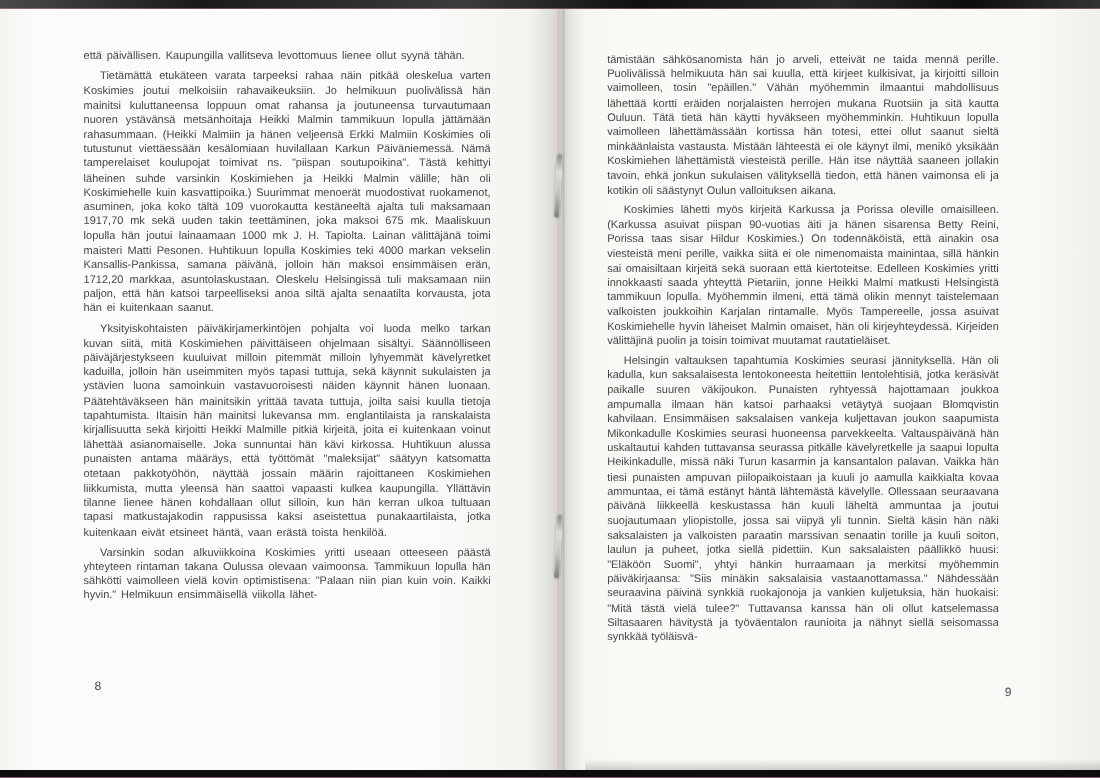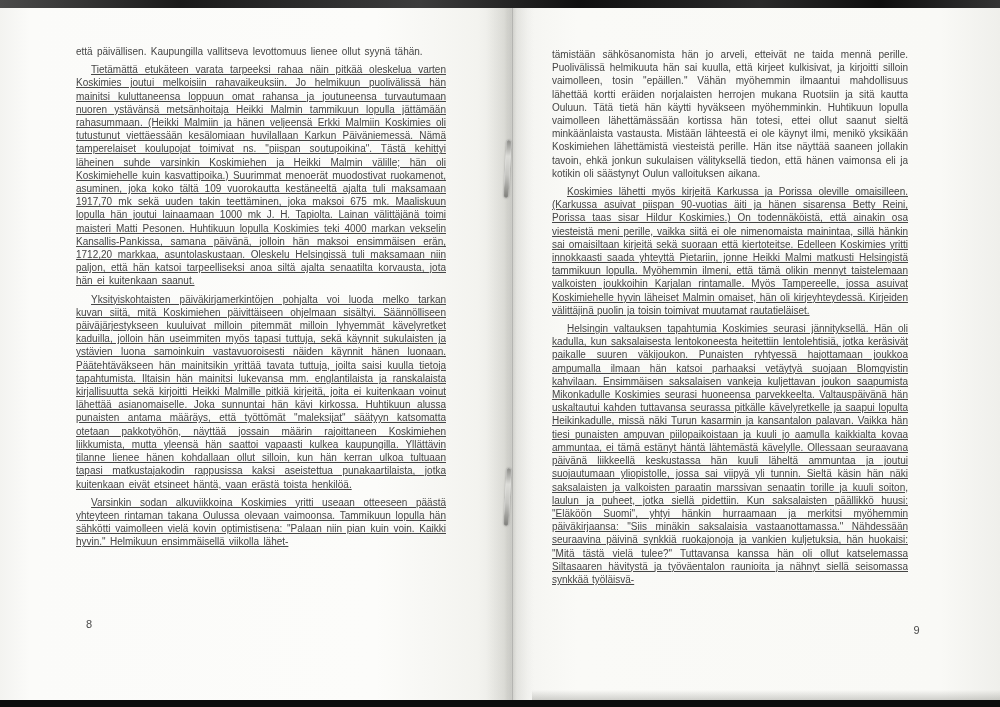--- a/index.html
+++ b/index.html
@@ -39,21 +39,21 @@
   }
   .staple-top{top:140px;}
   .staple-bottom{top:468px;}
   .page-text{
     position:absolute;text-align:justify;color:#454545;
     font-size:10px;line-height:13.2px;overflow:hidden;
   }
   .page-left .page-text{left:76px;top:37px;width:370px;height:576px;word-spacing:1.5px;}
   .page-right .page-text{left:44px;top:40px;width:356px;height:576px;word-spacing:0.5px;}
   .page-text p{margin:0 0 5px 0;}
-  .page-text p.indent{text-indent:15px;text-decoration:underline;}
+  .page-text p.indent{text-indent:15px;}
   .page-number{
     position:absolute;font-size:11px;color:#4a4a4a;letter-spacing:0.5px;
   }
   .page-left .page-number{left:86px;bottom:70px;}
   .page-right .page-number{right:80px;bottom:64px;}
   .edge-bottom-right-shadow{
     position:absolute;right:0;bottom:7px;left:532px;height:10px;pointer-events:none;
     background:linear-gradient(180deg,rgba(0,0,0,0) 0%,rgba(60,60,52,0.22) 100%);
   }
 </style>

